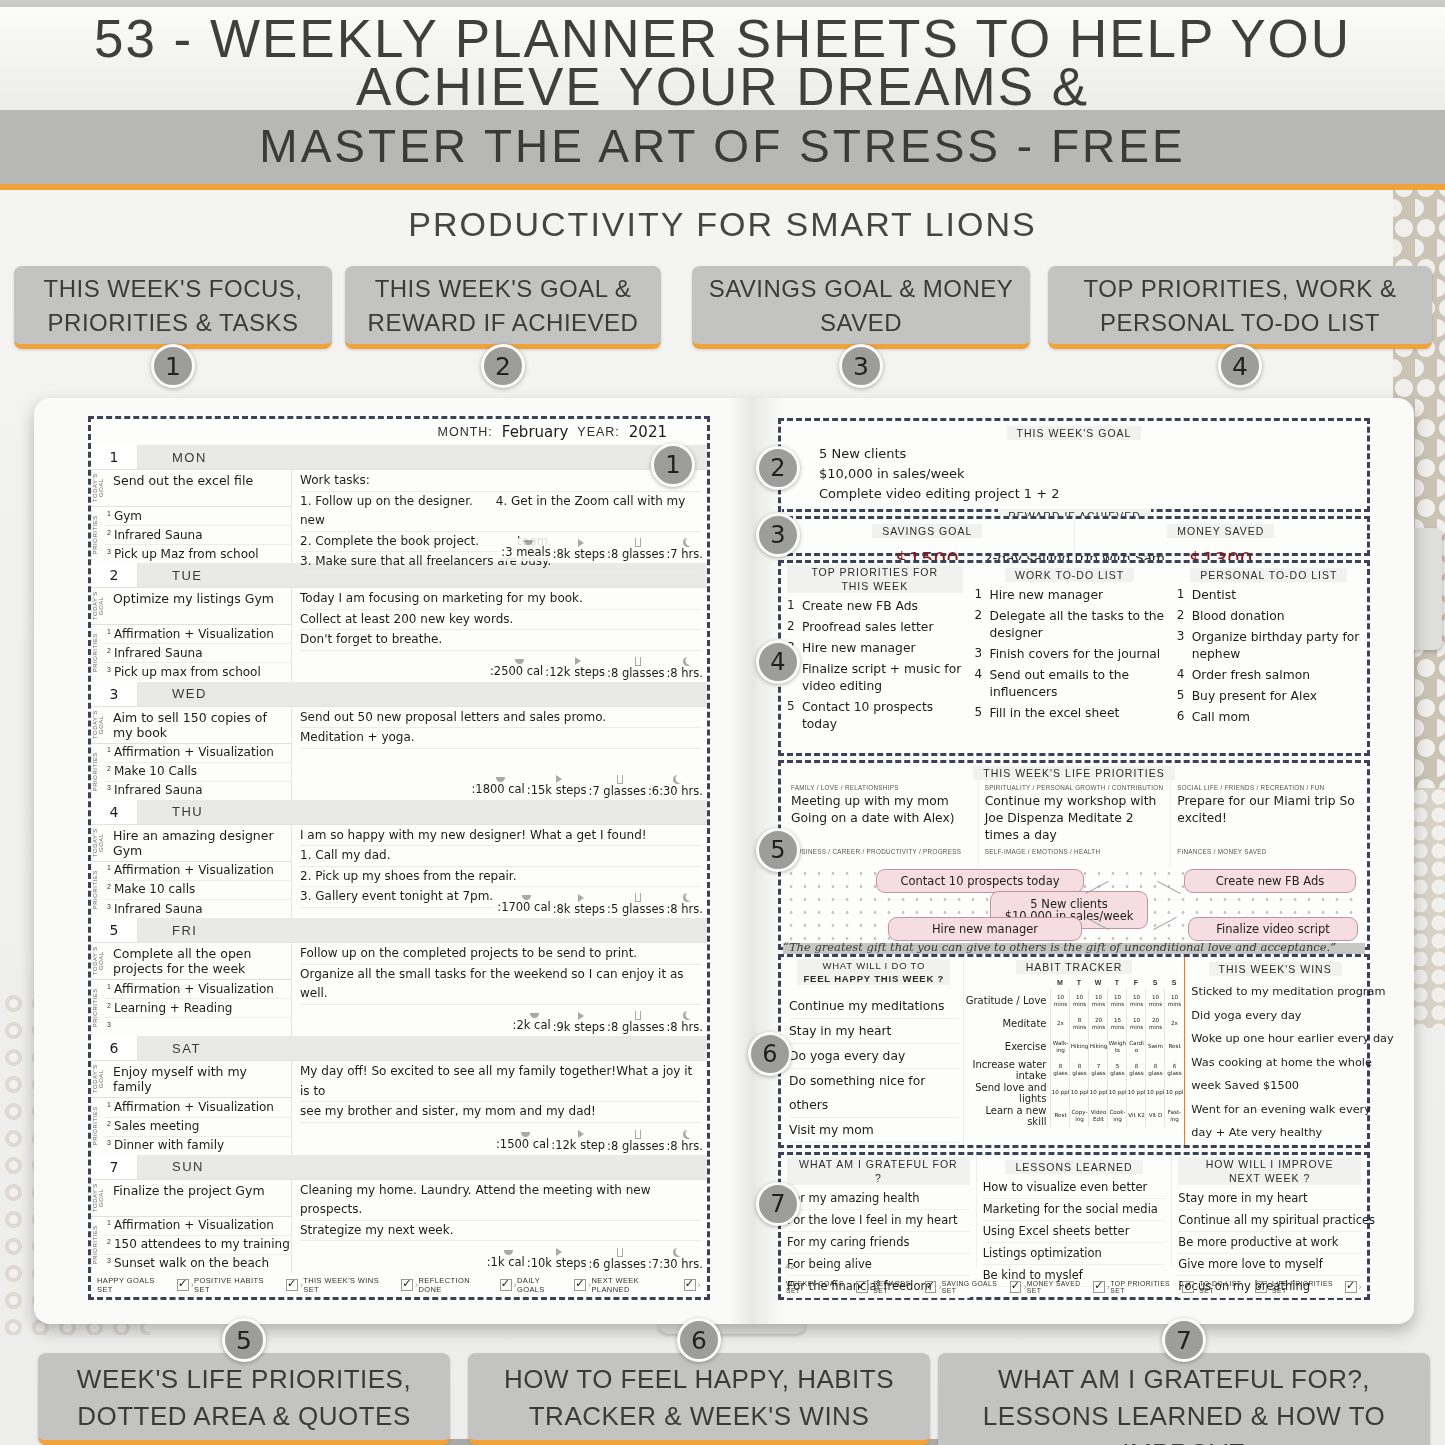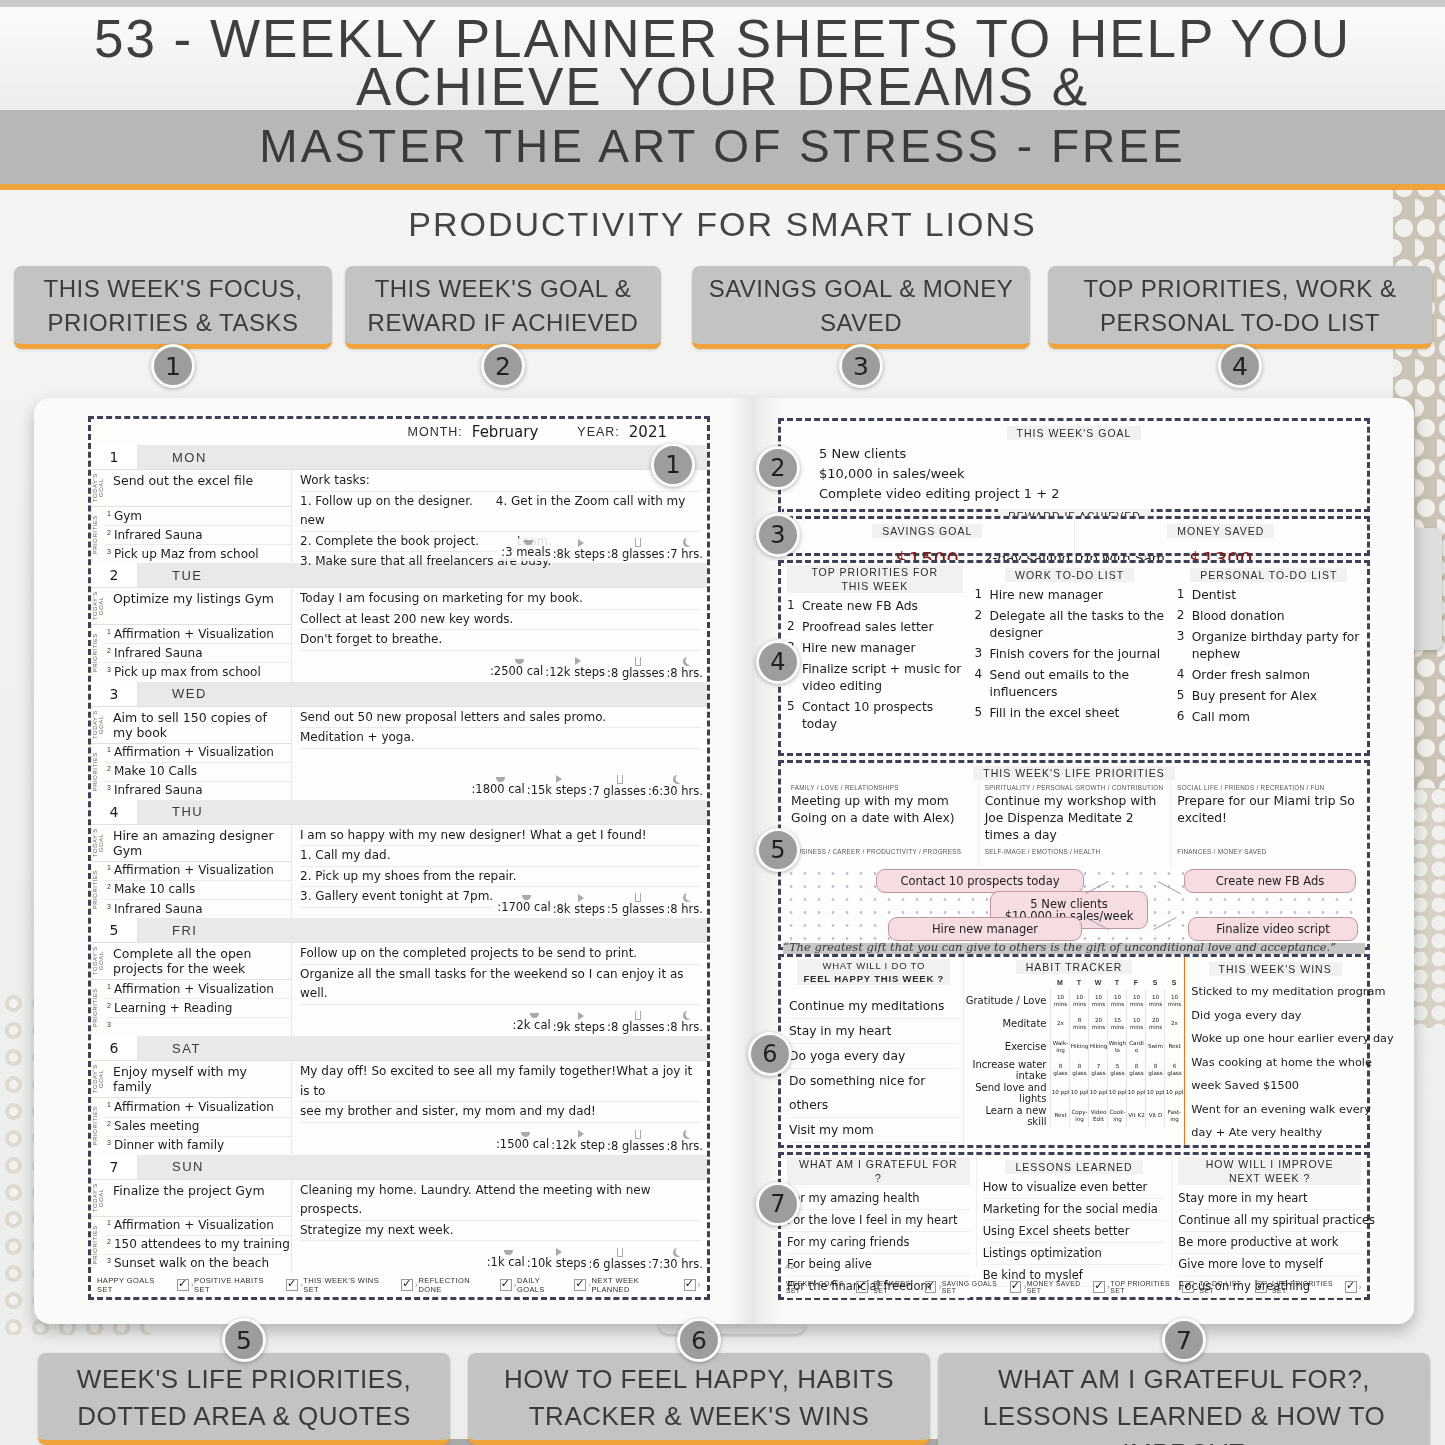--- a/index.html
+++ b/index.html
@@ -212,21 +212,21 @@
   <div class="tab-r"></div>
   <div class="tab-b"></div>
 
   <div class="book">
     <div class="spine"></div>
 
     <div class="lframe">
       <div class="month-row">
         <span class="cap">MONTH:</span>
         <span class="hw">February</span>
-        <span class="cap" style="margin-left:30px">YEAR:</span>
+        <span class="cap" style="">YEAR:</span>
         <span class="hw">2021</span>
       </div>
       <div class="days" id="days">
           <div class="day">
             <div class="day-head">
               <div class="day-num hw">1</div>
               <div class="day-name">MON</div>
             </div>
             <div class="day-body">
               <div class="day-left">

